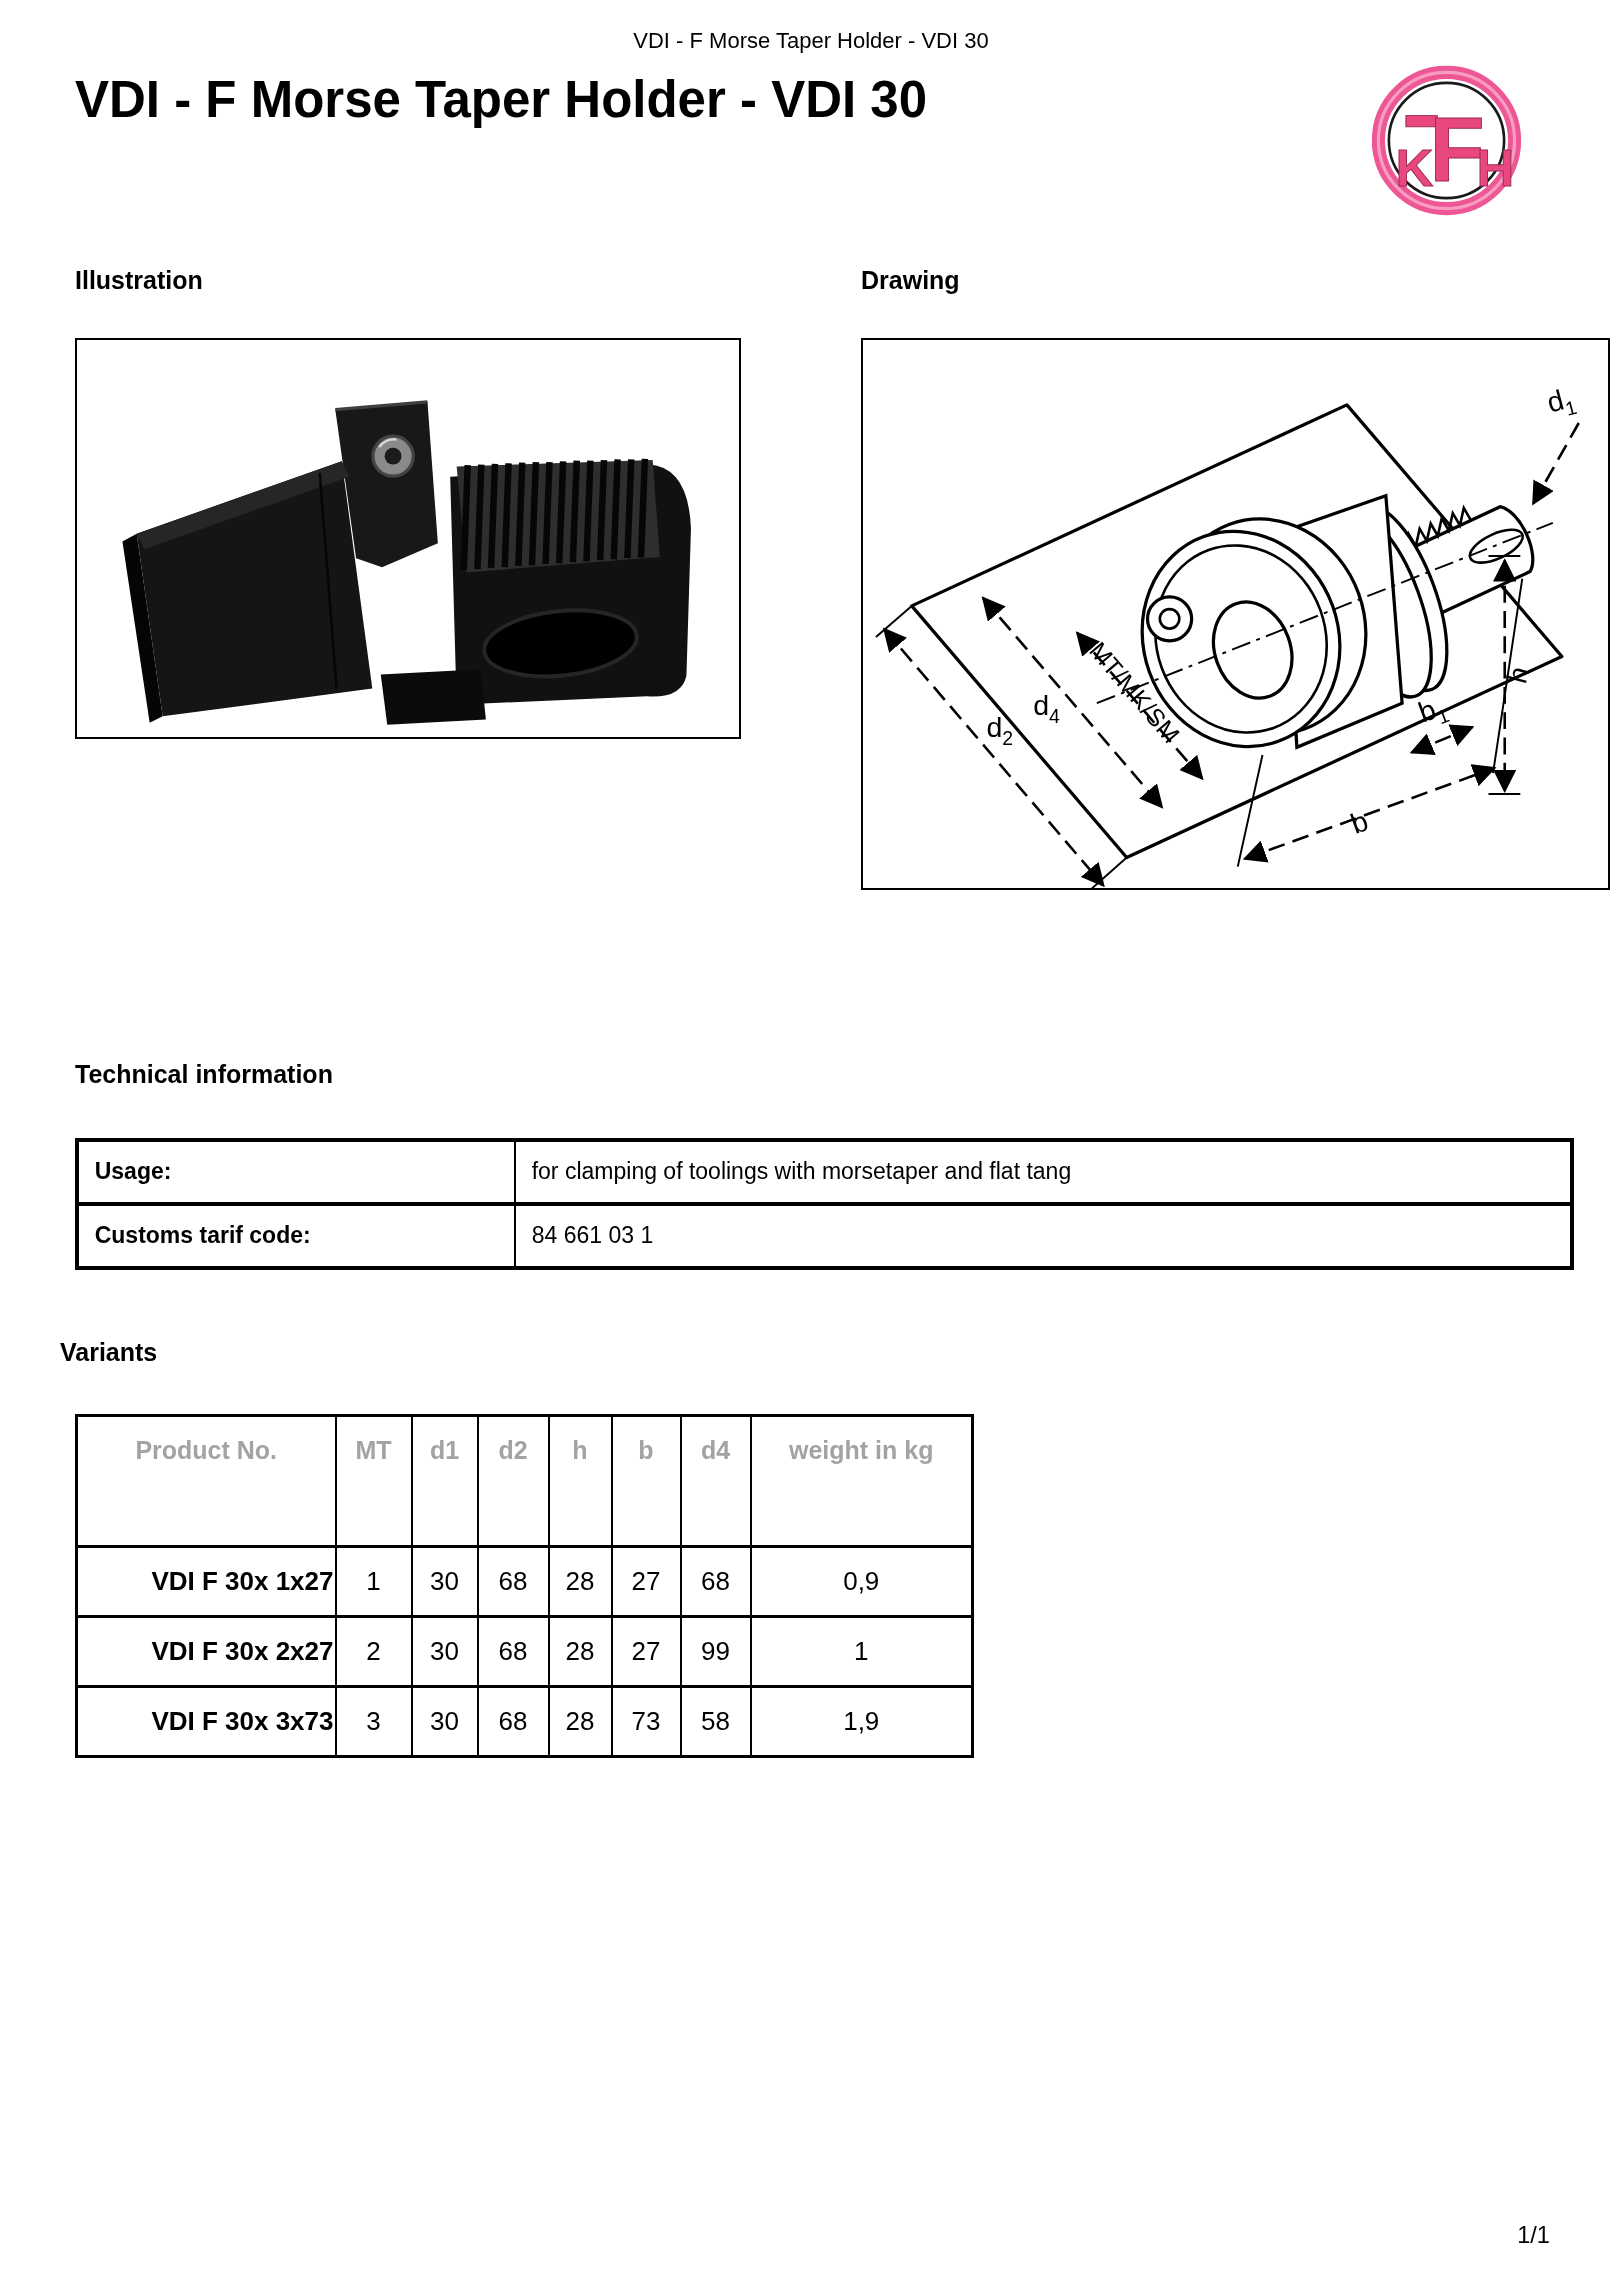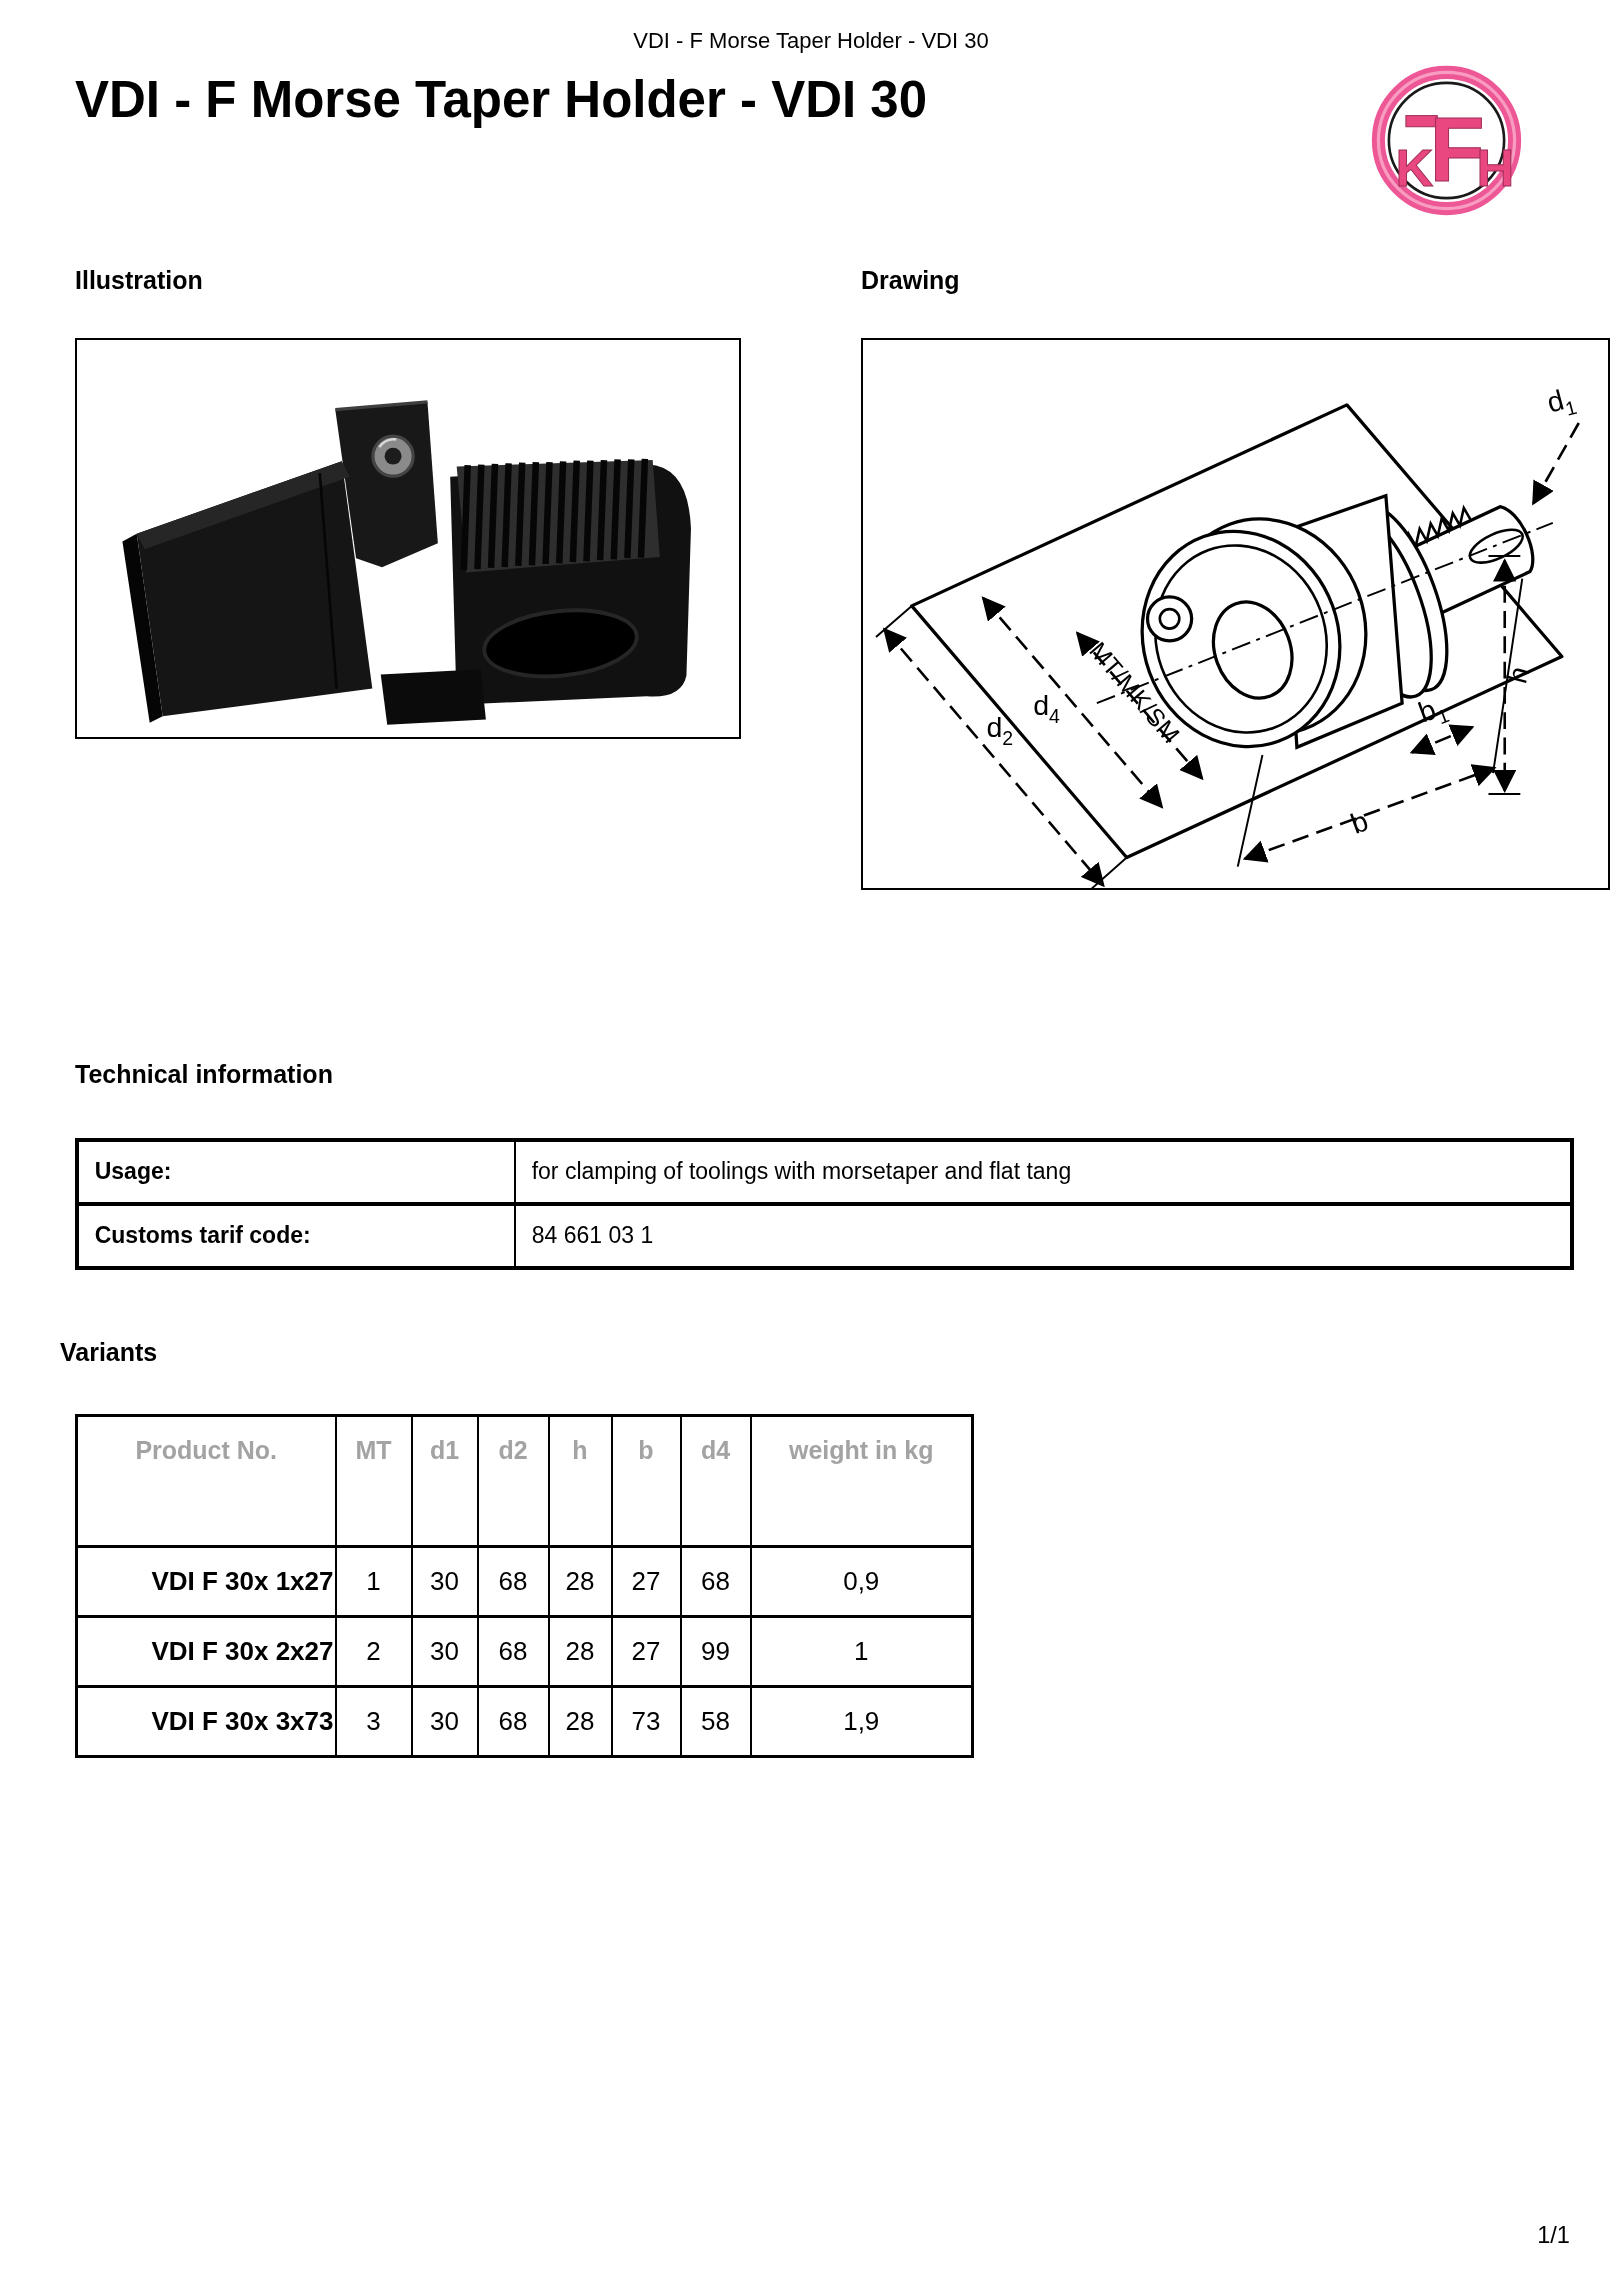--- a/index.html
+++ b/index.html
@@ -42,21 +42,21 @@
     border-top:3.9px solid #000;border-bottom:3.9px solid #000;
   }
   .variants-table th{
     height:108px;vertical-align:top;padding-top:19.6px;
     font-size:25px;font-weight:bold;color:#a3a3a3;text-align:center;
   }
   .variants-table td{
     height:65px;font-size:26px;text-align:center;vertical-align:middle;
   }
   .variants-table td.prod{text-align:right;padding-left:13px;font-weight:bold;}
-  .page-number{position:absolute;right:52px;bottom:46px;font-size:23.6px;}
+  .page-number{position:absolute;right:72px;bottom:46px;font-size:23.6px;}
   svg text{font-family:"Liberation Sans", sans-serif;}
 </style>
 </head>
 <body>
 
 <div class="header-line">VDI - F Morse Taper Holder - VDI 30</div>
 
 <h1 class="page-title">VDI - F Morse Taper Holder - VDI 30</h1>
 
 <div class="logo">

